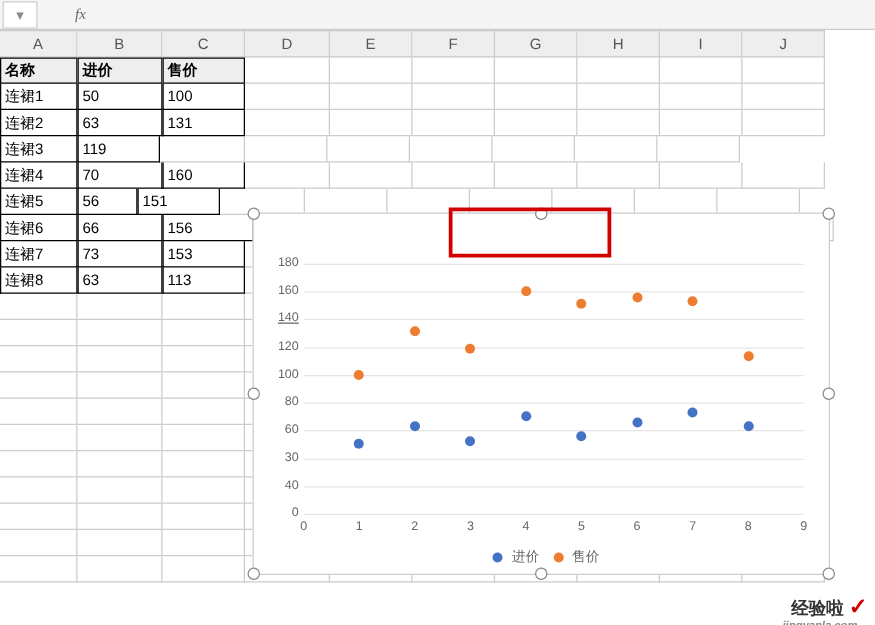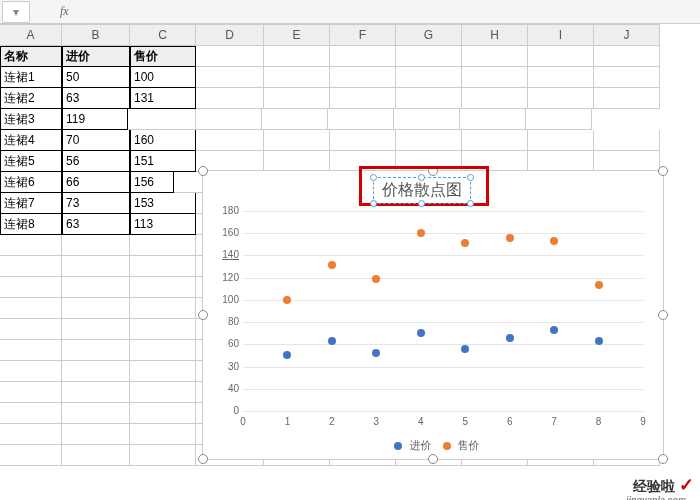--- a/index.html
+++ b/index.html
@@ -272,34 +272,34 @@
         <div class="cell " style="width: 68px;"></div>
         <div class="cell " style="width: 66px;"></div>
         <div class="cell " style="width: 66px;"></div>
         <div class="cell " style="width: 66px;"></div>
         <div class="cell " style="width: 66px;"></div>
         <div class="cell " style="width: 66px;"></div>
         <div class="cell " style="width: 66px;"></div>
       </div>
       <div class="row">
         <div class="cell data" style="width: 62px;">连裙5</div>
-        <div class="cell data" style="width: 68px;">56</div>
+        <div class="cell data" style="width: 48px;">56</div>
         <div class="cell data" style="width: 66px;">151</div>
         <div class="cell " style="width: 68px;"></div>
         <div class="cell " style="width: 66px;"></div>
         <div class="cell " style="width: 66px;"></div>
         <div class="cell " style="width: 66px;"></div>
         <div class="cell " style="width: 66px;"></div>
         <div class="cell " style="width: 66px;"></div>
         <div class="cell " style="width: 66px;"></div>
       </div>
       <div class="row">
         <div class="cell data" style="width: 62px;">连裙6</div>
         <div class="cell data" style="width: 68px;">66</div>
-        <div class="cell data" style="width: 44px;">156</div>
+        <div class="cell data" style="width: 73px;">156</div>
         <div class="cell " style="width: 68px;"></div>
         <div class="cell " style="width: 66px;"></div>
         <div class="cell " style="width: 66px;"></div>
         <div class="cell " style="width: 66px;"></div>
         <div class="cell " style="width: 66px;"></div>
         <div class="cell " style="width: 66px;"></div>
         <div class="cell " style="width: 66px;"></div>
       </div>
       <div class="row">
         <div class="cell data" style="width: 62px;">连裙7</div>
@@ -465,29 +465,20 @@
   <div class="chart-handle" style="left:50%;top:-5px;margin-left:-5px"></div>
   <div class="chart-handle" style="right:-5px;top:-5px"></div>
   <div class="chart-handle" style="left:-5px;top:50%;margin-top:-5px"></div>
   <div class="chart-handle" style="right:-5px;top:50%;margin-top:-5px"></div>
   <div class="chart-handle" style="left:-5px;bottom:-5px"></div>
   <div class="chart-handle" style="left:50%;bottom:-5px;margin-left:-5px"></div>
   <div class="chart-handle" style="right:-5px;bottom:-5px"></div>
 
   <div class="red-box"></div>
 
-  <div class="chart-title-box">
-    <span>价格散点图</span>
-    <div class="title-handle" style="left:-4px;top:-4px"></div>
-    <div class="title-handle" style="right:-4px;top:-4px"></div>
-    <div class="title-handle" style="left:-4px;bottom:-4px"></div>
-    <div class="title-handle" style="right:-4px;bottom:-4px"></div>
-    <div class="title-handle" style="left:50%;top:-4px;margin-left:-4px"></div>
-    <div class="title-handle" style="left:50%;bottom:-4px;margin-left:-4px"></div>
-  </div>
 
   <div class="plot-area" id="plot-area">
       <div class="grid-line" style="top: 200px;"></div>
       <div class="y-label" style="top: 194px;">0</div>
       <div class="grid-line" style="top: 177.778px;"></div>
       <div class="y-label" style="top: 171.778px;">40</div>
       <div class="grid-line" style="top: 155.556px;"></div>
       <div class="y-label" style="top: 149.556px;">30</div>
       <div class="grid-line" style="top: 133.333px;"></div>
       <div class="y-label" style="top: 127.333px;">60</div>

